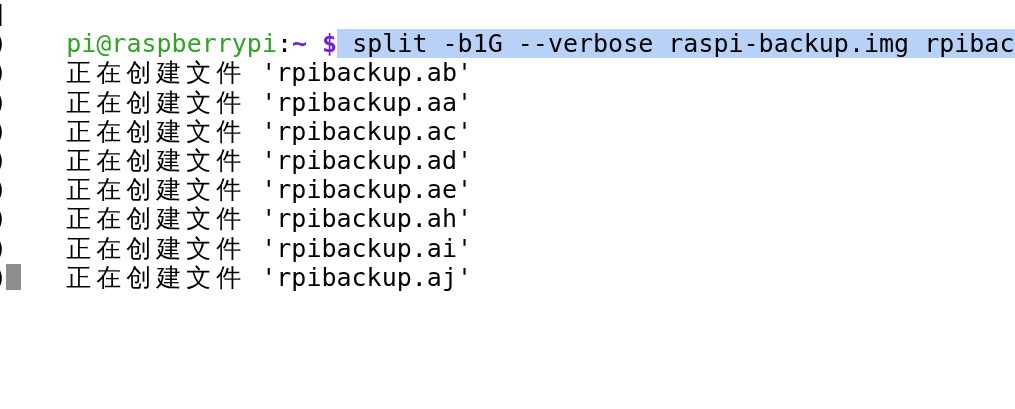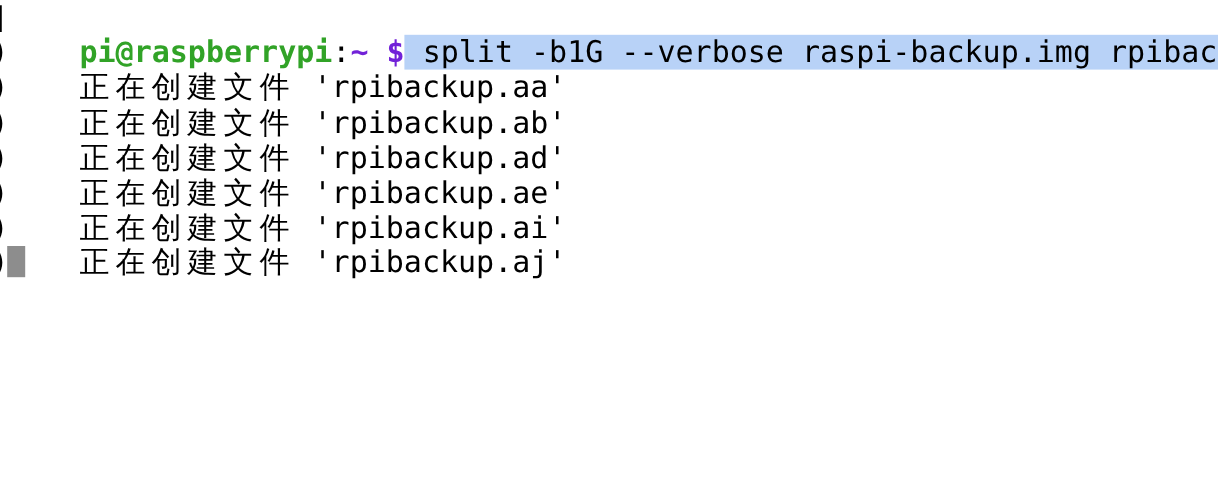--- a/index.html
+++ b/index.html
@@ -27,21 +27,21 @@
   }
   
   .frag {
     position: absolute;
     left: -8px;
     top: 0;
     color: #000000;
   }
   .user-host {
     color: var(--prompt-green, #31a327);
-    font-weight: bold;
+    font-weight: normal;
   }
   .separator {
     color: var(--text, #000000);
   }
   .cwd {
     color: var(--prompt-purple, #7222d8);
     font-weight: bold;
   }
   .sigil {
     color: var(--prompt-purple, #7222d8);
@@ -71,38 +71,44 @@
 </head>
 <body>
 
 <div class="terminal">
 
   <div class="row">
     <span class="frag">]</span><span class="user-host">pi@raspberrypi</span><span class="separator">:</span><span class="cwd">~</span><span class="sigil">$</span><span class="sel">split -b1G --verbose raspi-backup.img rpibackup.</span>
   </div>
 
   <div class="row">
+    <span class="frag">)</span><span class="cjk">正在创建文件</span><span class="file">'rpibackup.ab'</span>
+  </div>
+
+  <div class="row">
     <span class="frag">)</span><span class="cjk">正在创建文件</span><span class="file">'rpibackup.aa'</span>
   </div>
 
   <div class="row">
-    <span class="frag">)</span><span class="cjk">正在创建文件</span><span class="file">'rpibackup.ab'</span>
+    <span class="frag">)</span><span class="cjk">正在创建文件</span><span class="file">'rpibackup.ac'</span>
   </div>
-
 
   <div class="row">
     <span class="frag">)</span><span class="cjk">正在创建文件</span><span class="file">'rpibackup.ad'</span>
   </div>
 
   <div class="row">
     <span class="frag">)</span><span class="cjk">正在创建文件</span><span class="file">'rpibackup.ae'</span>
   </div>
 
 
 
+  <div class="row">
+    <span class="frag">)</span><span class="cjk">正在创建文件</span><span class="file">'rpibackup.ah'</span>
+  </div>
 
   <div class="row">
     <span class="frag">)</span><span class="cjk">正在创建文件</span><span class="file">'rpibackup.ai'</span>
   </div>
 
   <div class="row">
     <span class="frag">)</span><span class="cjk">正在创建文件</span><span class="file">'rpibackup.aj'</span>
   </div>
 
 

